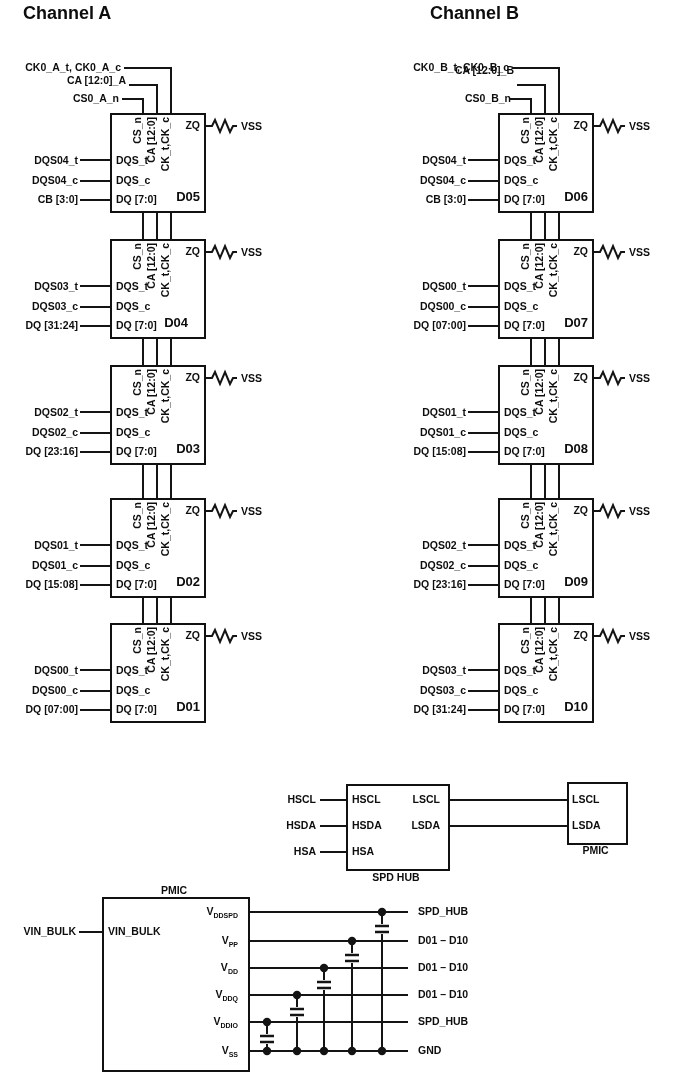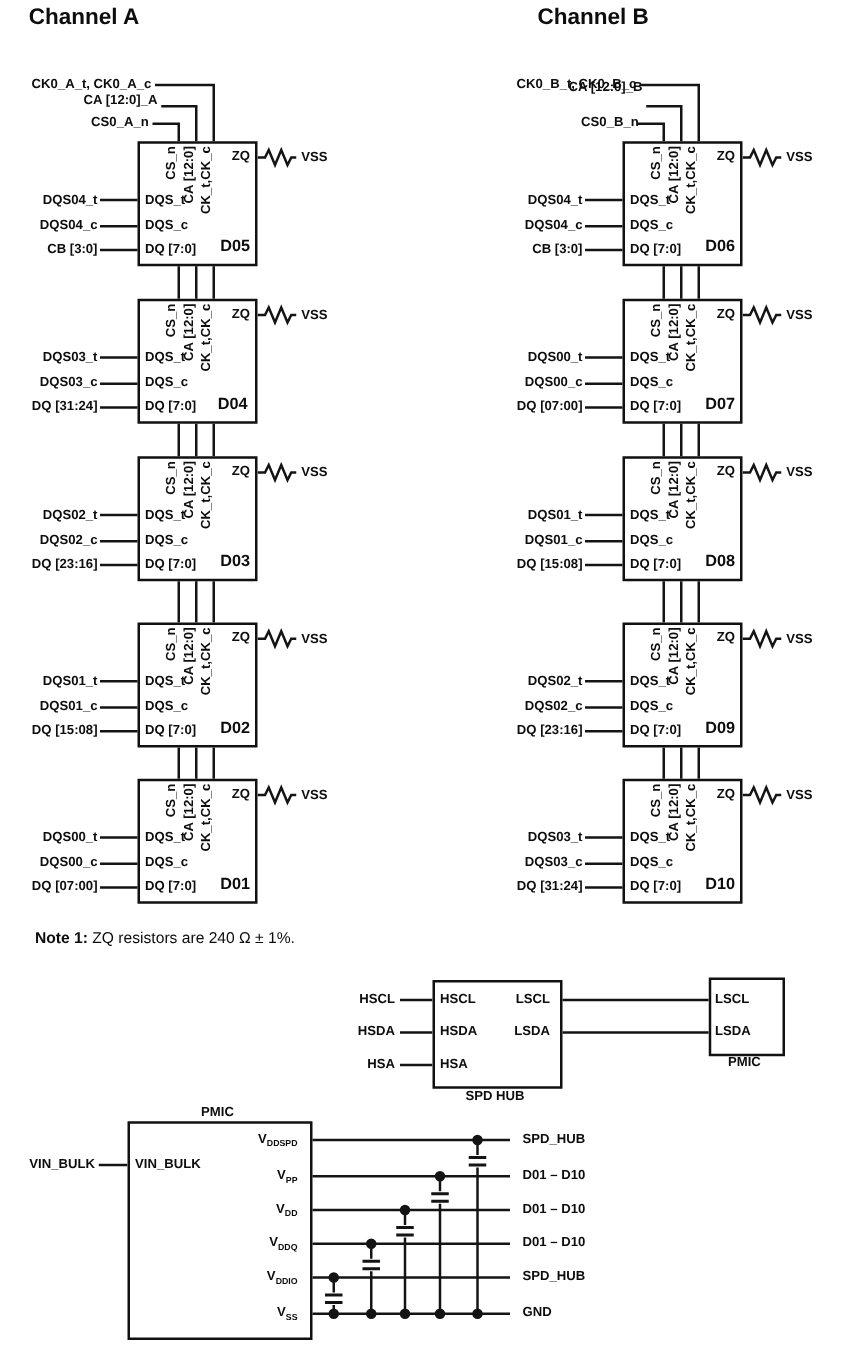--- a/index.html
+++ b/index.html
@@ -73,21 +73,21 @@
 
     <div class="chip" style="left:110px;top:239px">
       <div class="box"></div>
       <span class="lbl vpin" style="left:21px;top:4px">CS_n</span>
       <span class="lbl vpin" style="left:35px;top:4px">CA [12:0]</span>
       <span class="lbl vpin" style="left:49px;top:4px">CK_t,CK_c</span>
       <span class="lbl" style="left:6px;top:41px">DQS_t</span>
       <span class="lbl" style="left:6px;top:61px">DQS_c</span>
       <span class="lbl" style="left:6px;top:80px">DQ [7:0]</span>
       <span class="lbl" style="right:6px;top:6px">ZQ</span>
-      <span class="lbl cname" style="right:8px;top:76px">D04</span>
+      <span class="lbl cname" style="right:18px;top:76px">D04</span>
       <span class="lbl" style="left:131px;top:7px">VSS</span>
       <span class="lbl ext" style="top:41px">DQS03_t</span>
       <span class="lbl ext" style="top:61px">DQS03_c</span>
       <span class="lbl ext" style="top:80px">DQ [31:24]</span>
     </div>
 
     <div class="chip" style="left:110px;top:365px">
       <div class="box"></div>
       <span class="lbl vpin" style="left:21px;top:4px">CS_n</span>
       <span class="lbl vpin" style="left:35px;top:4px">CA [12:0]</span>
@@ -239,24 +239,20 @@
       <span class="lbl" style="left:6px;top:80px">DQ [7:0]</span>
       <span class="lbl" style="right:6px;top:6px">ZQ</span>
       <span class="lbl cname" style="right:6px;top:76px">D10</span>
       <span class="lbl" style="left:131px;top:7px">VSS</span>
       <span class="lbl ext" style="top:41px">DQS03_t</span>
       <span class="lbl ext" style="top:61px">DQS03_c</span>
       <span class="lbl ext" style="top:80px">DQ [31:24]</span>
     </div>
   </div>
 
-  <div class="note" style="left:28px;top:743px">
-    <b>Note 1:</b>
-    <span>ZQ resistors are 240 Ω ± 1%.</span>
-  </div>
 
   <svg width="675" height="297" viewBox="0 0 675 297" style="left:0;top:780px">
     <g stroke="#141414" stroke-width="2" fill="none">
       <path d="M320,20 H346 M320,46 H346 M320,72 H346"></path>
       <path d="M446,20 H567 M446,46 H567"></path>
       <path d="M79,152 H102"></path>
       <path d="M246,132 H408"></path>
       <path d="M246,161 H408"></path>
       <path d="M246,188 H408"></path>
       <path d="M246,215 H408"></path>

